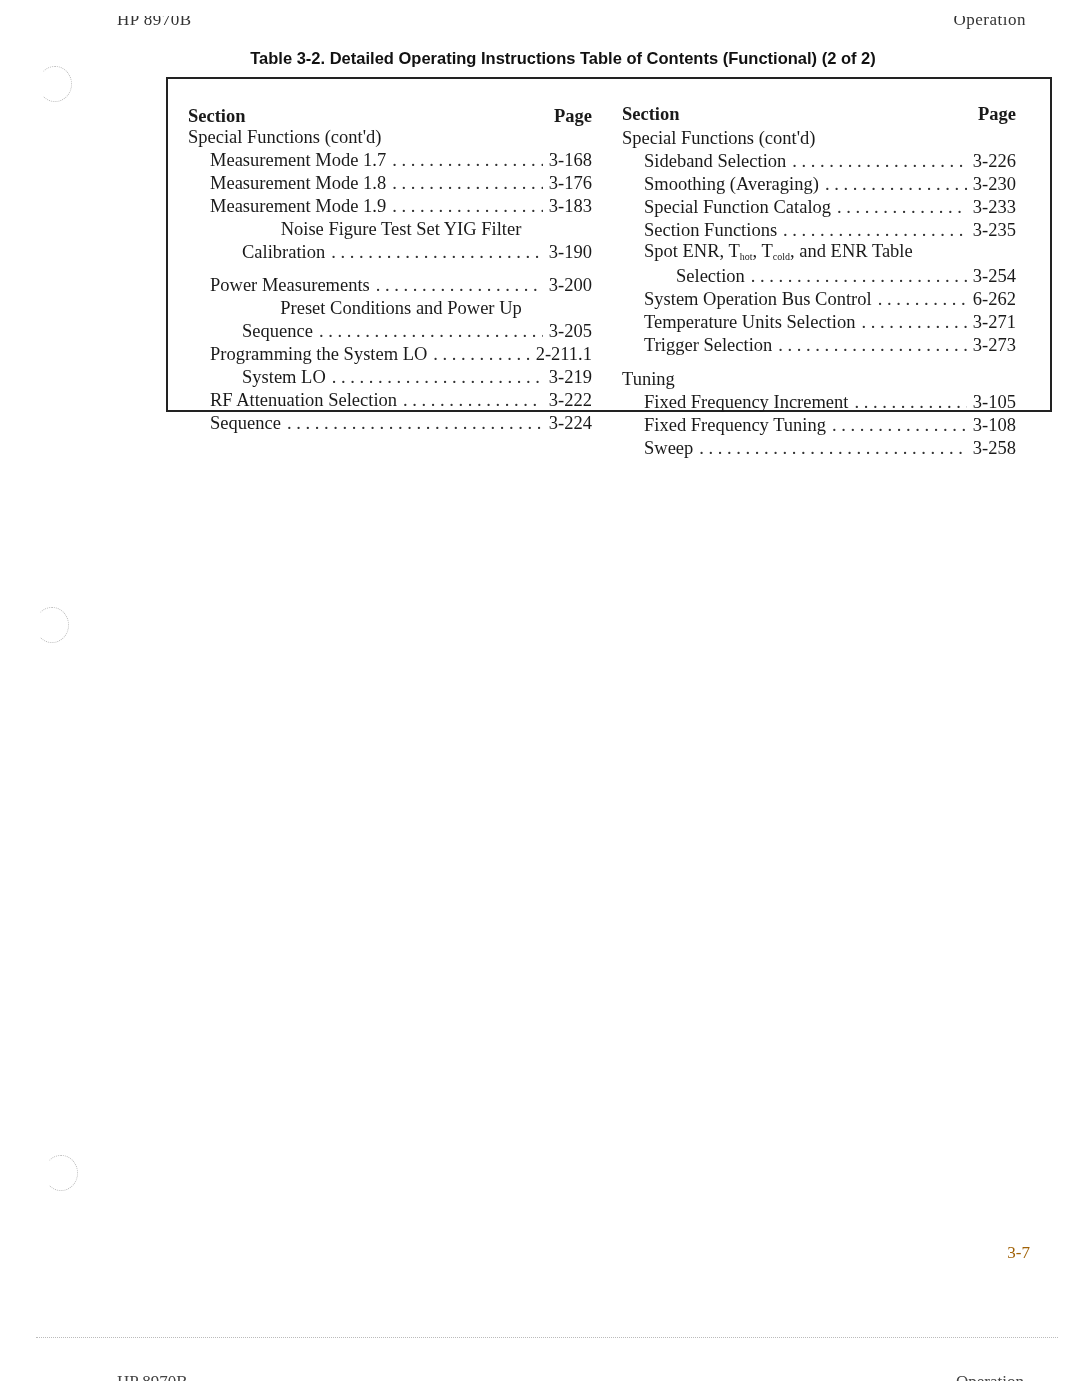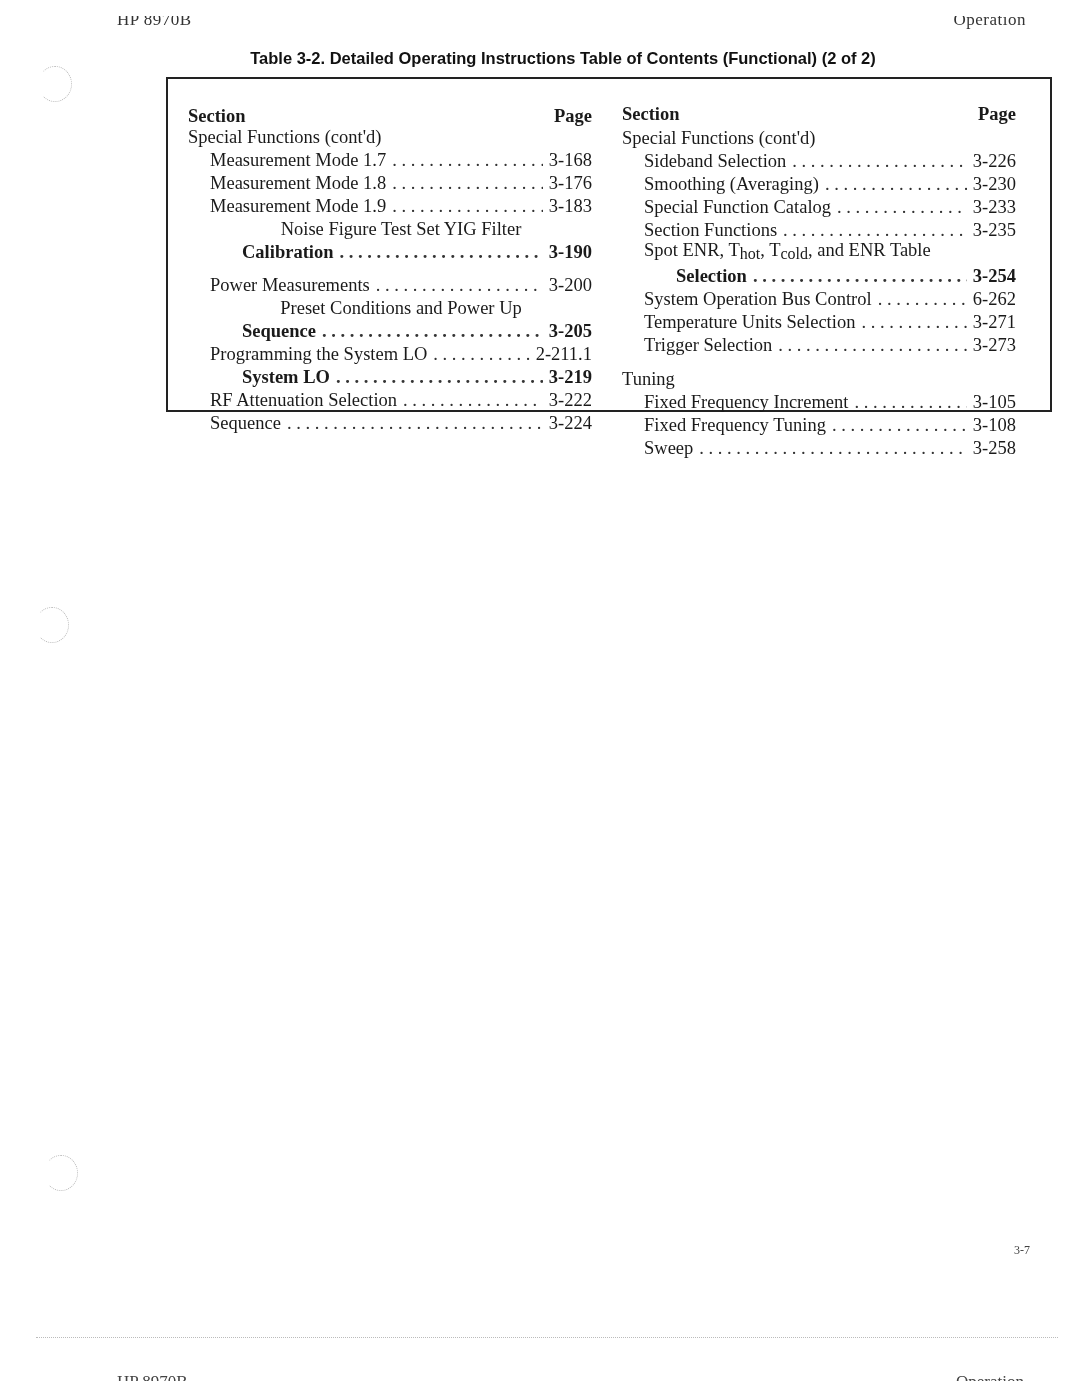--- a/index.html
+++ b/index.html
@@ -69,26 +69,26 @@
     .col-head .page-h { padding-right: 0; }
 
     .group-label {
       height: 23px;
       white-space: nowrap;
     }
     .toc-col.right .group-label.first { margin-top: 3px; }
 
     .entry {
       display: flex;
-      align-items: flex-end;
+      align-items: center;
       white-space: nowrap;
       height: 23px;
     }
     .entry.indent1 { padding-left: 22px; }
-    .entry.indent2 { padding-left: 54px; font-weight: bold; }
+    .entry.indent2 { padding-left: 54px; }
     .entry .title { flex: 0 0 auto; }
     .entry .dots {
       flex: 1 1 auto;
       overflow: hidden;
       margin: 0 6px;
       letter-spacing: 3.2px;
       color: #333;
     }
     .entry .dots::before {
       content: ". . . . . . . . . . . . . . . . . . . . . . . . . . . . . . . . . . . . . . . . . . . . . . . . . . . .";
@@ -99,31 +99,31 @@
     .cont-line {
       white-space: nowrap;
       height: 23px;
       padding-left: 22px;
       text-align: center;
     }
     .gap { height: 10px; }
     .gap-lg { height: 11px; }
 
     .entry sub {
-      font-size: 16px;
+      font-size: 10px;
       vertical-align: -3px;
     }
 
     .page-number {
       position: absolute;
       right: 50px;
       top: 1243px;
       font-family: "Liberation Serif", serif;
-      font-size: 12px;
-      color: #404040;
+      font-size: 17px;
+      color: #a16207;
     }
 
     .footer-rule {
       position: absolute;
       left: 36px;
       right: 22px;
       top: 1337px;
       border-top: 1px dotted #bbb;
     }
     .footer-text {

